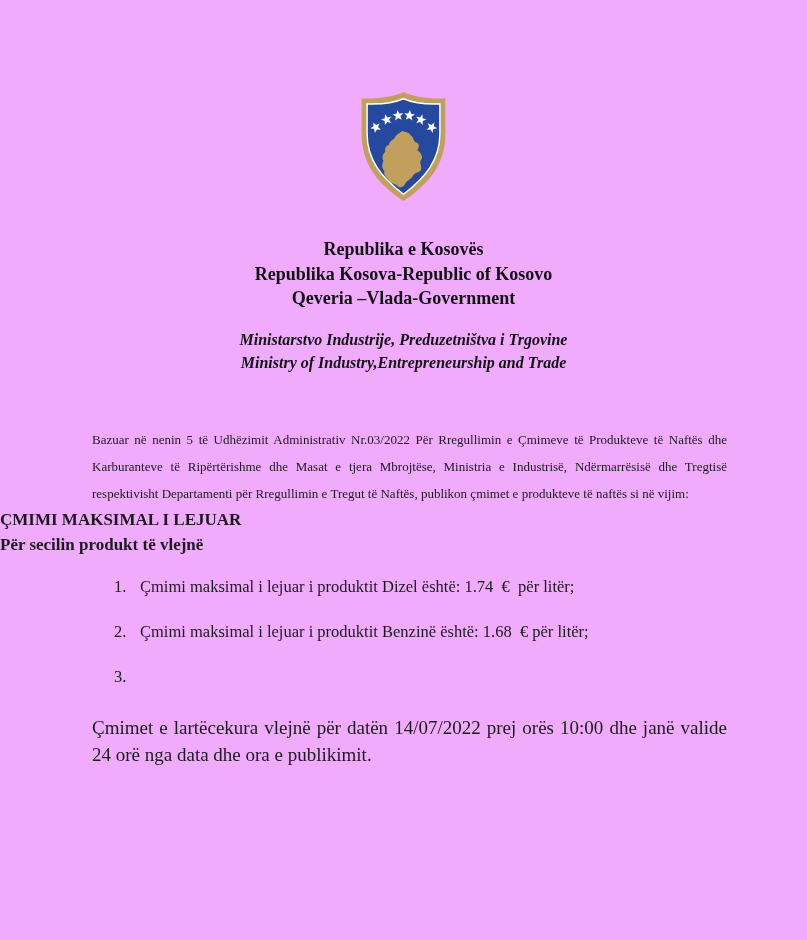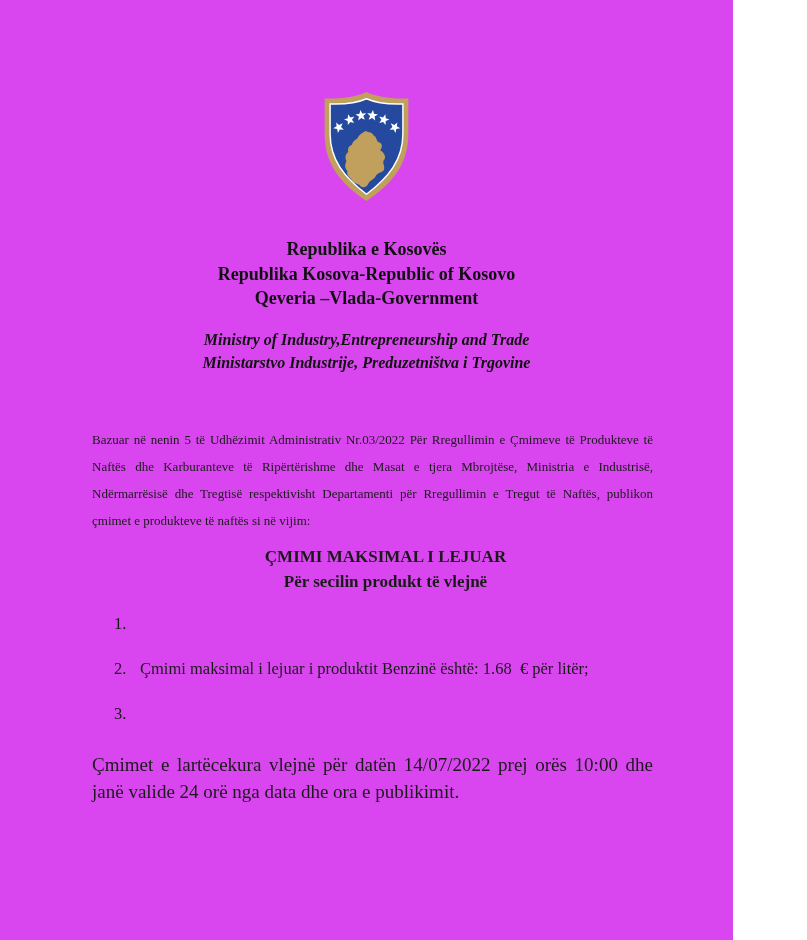--- a/index.html
+++ b/index.html
@@ -2,23 +2,23 @@
 <html><head>
 <meta charset="utf-8">
 <style>
   html, body {
     margin: 0;
     padding: 0;
     background: #ffffff;
   }
   .page {
     position: relative;
-    width: 733px;
+    width: 807px;
     height: 940px;
-    background: #d946ef;
+    background: #f0abfc;
     font-family: "Liberation Serif", "DejaVu Serif", serif;
     color: #1a1a1a;
     overflow: hidden;
   }
   .emblem-wrap {
     padding-top: 90px;
     display: flex;
     justify-content: center;
   }
   .emblem-wrap svg {
@@ -43,26 +43,23 @@
     line-height: 23px;
     color: #111;
   }
   .intro-paragraph {
     margin: 52px 80px 0 92px;
     font-size: 13px;
     line-height: 27px;
     text-align: justify;
   }
   .doc-heading {
-    margin-top: 10px;
-    text-align: center;
     font-weight: bold;
     font-size: 17px;
     line-height: 25px;
-    padding-left: 38px;
   }
   .price-list {
     margin: 18px 80px 0 114px;
   }
   .price-item {
     display: flex;
     font-size: 16.5px;
     line-height: 23px;
     margin-bottom: 22px;
   }
@@ -104,34 +101,35 @@
     </svg>
   </div>
 
   <div class="gov-header">
     <div>Republika e Kosovës</div>
     <div>Republika Kosova-Republic of Kosovo</div>
     <div>Qeveria –Vlada-Government</div>
   </div>
 
   <div class="ministry">
+    <div>Ministarstvo Industrije, Preduzetništva i Trgovine</div>
     <div>Ministry of Industry,Entrepreneurship and Trade</div>
-    <div>Ministarstvo Industrije, Preduzetništva i Trgovine</div>
   </div>
 
   <p class="intro-paragraph">Bazuar në nenin 5 të Udhëzimit Administrativ Nr.03/2022 Për Rregullimin e Çmimeve të Produkteve të Naftës dhe Karburanteve të Ripërtërishme dhe Masat e tjera Mbrojtëse, Ministria e Industrisë, Ndërmarrësisë dhe Tregtisë respektivisht Departamenti për Rregullimin e Tregut të Naftës, publikon çmimet e produkteve të naftës si në vijim:</p>
 
   <div class="doc-heading">
     <div>ÇMIMI MAKSIMAL I LEJUAR</div>
     <div>Për secilin produkt të vlejnë</div>
   </div>
 
   <div class="price-list">
     <div class="price-item">
       <span class="num">1.</span>
+      <span class="txt">Çmimi maksimal i lejuar i produktit Dizel është: 1.74  €  për litër;</span>
     </div>
     <div class="price-item">
       <span class="num">2.</span>
       <span class="txt">Çmimi maksimal i lejuar i produktit Benzinë është: 1.68  € për litër;</span>
     </div>
     <div class="price-item">
       <span class="num">3.</span>
     </div>
   </div>
 

